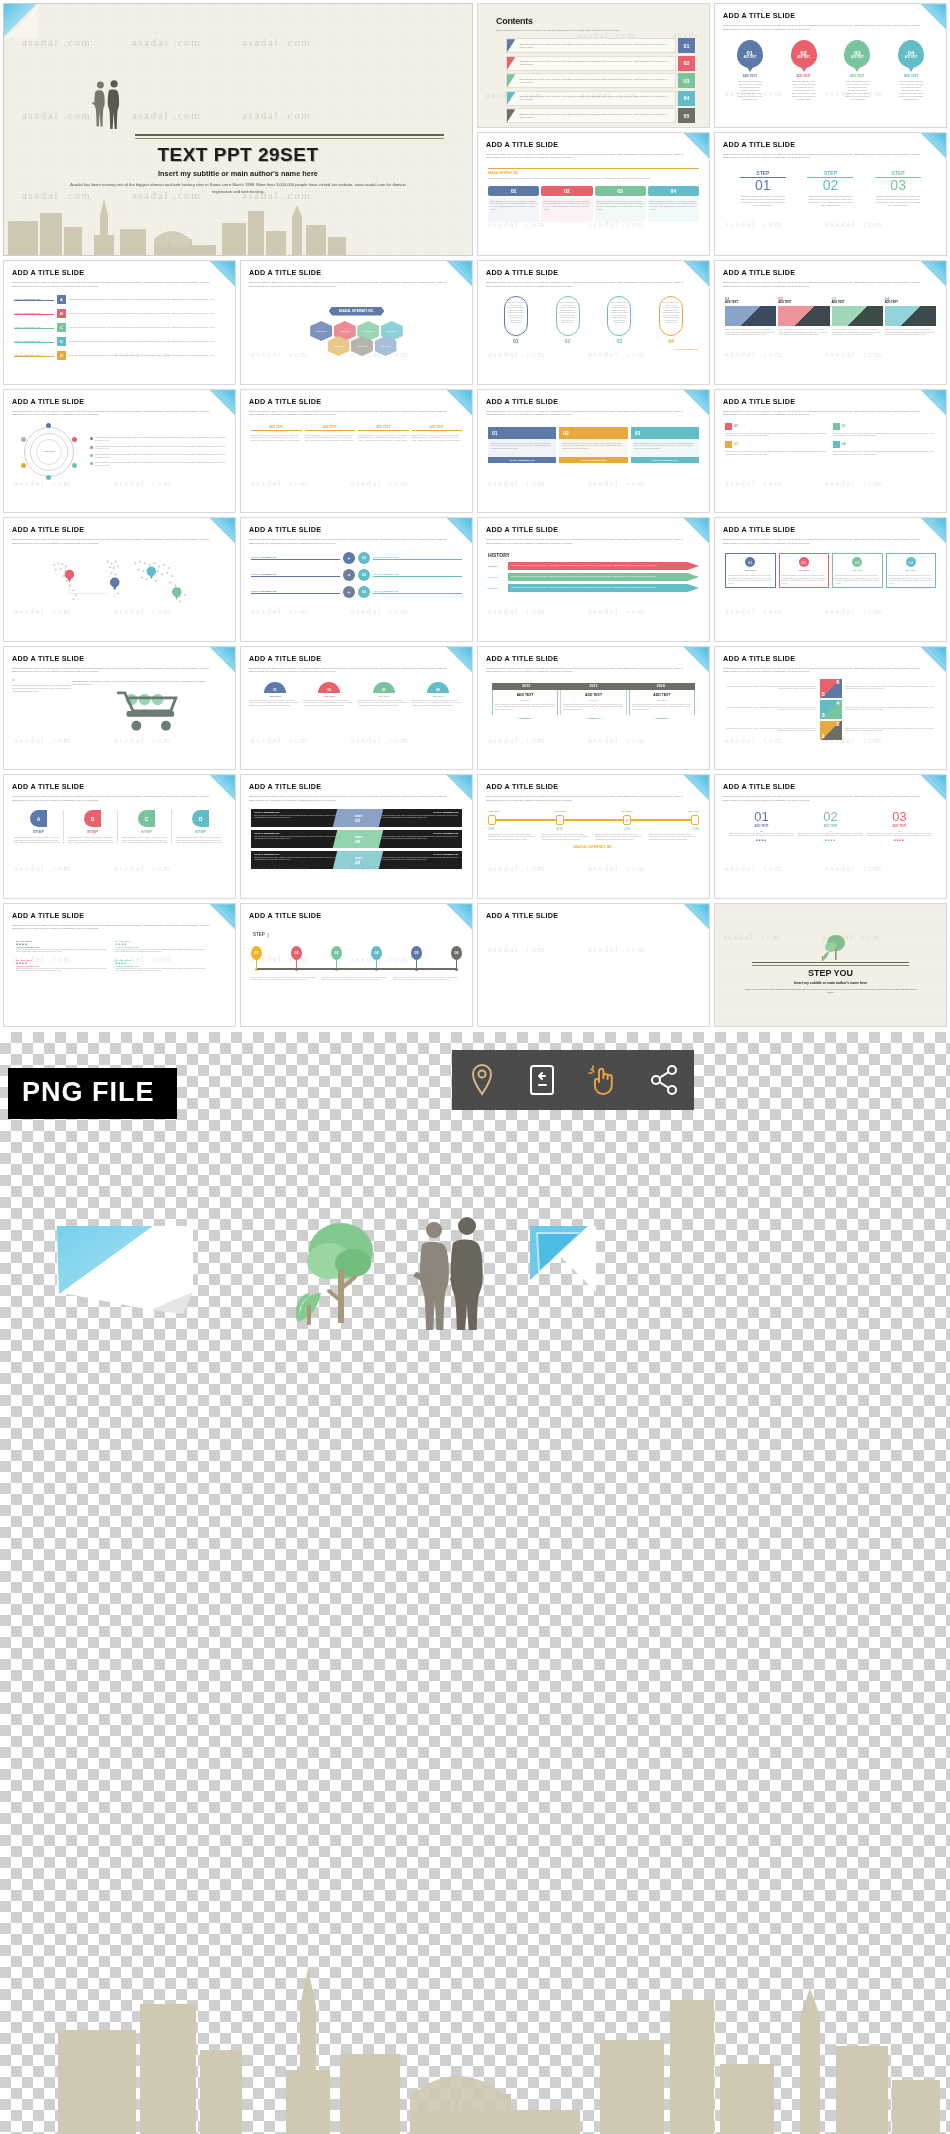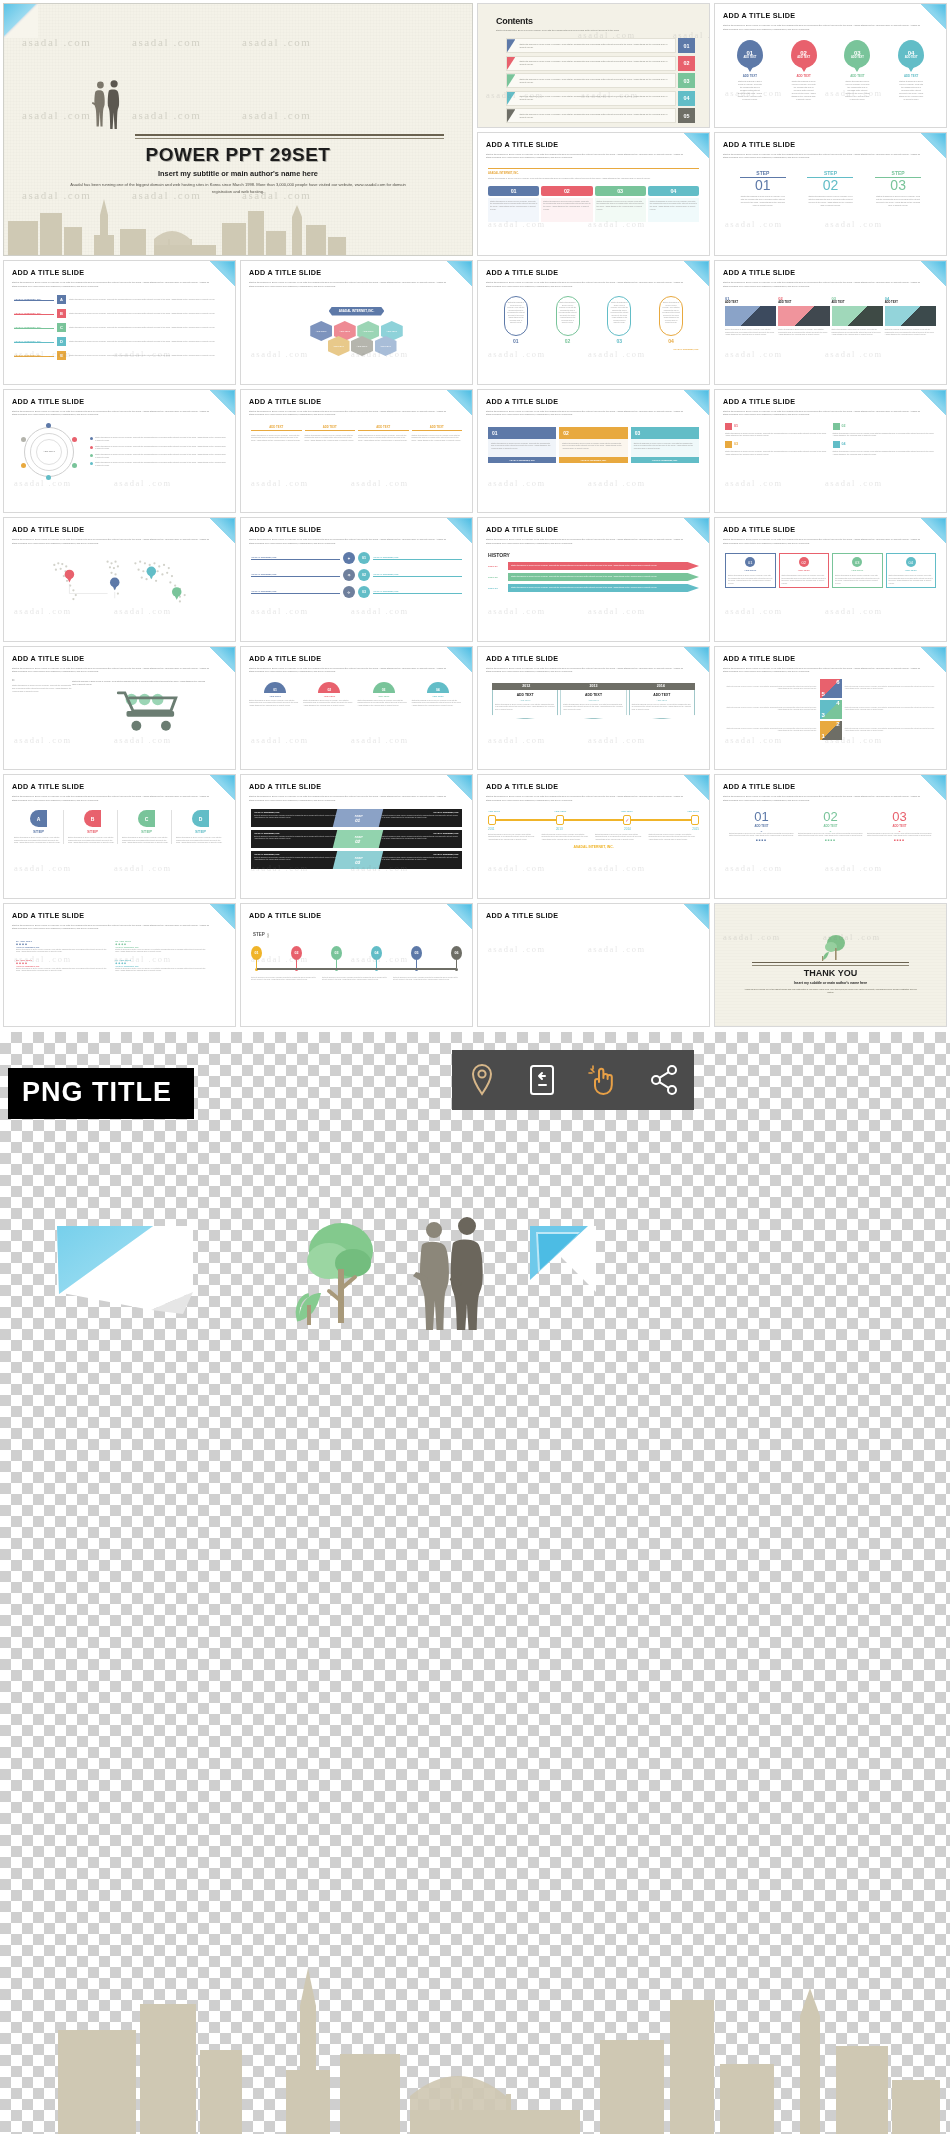--- a/index.html
+++ b/index.html
@@ -94,21 +94,21 @@
 
     <svg class="people" style="left:80px;top:73px" width="42" height="54" viewBox="0 0 42 54">
       <path d="M13 8a3.4 3.4 0 116.8 0A3.4 3.4 0 0113 8zm-1.6 6.5c1.3-1.4 6-1.6 7.6 0 1.6 1.6 2 10 1.6 13-.3 2.3-1 2.6-1.4 5.5-.4 3-.6 14-.6 16.5h-2.1l-.8-15.2-.9 15.2h-2.2c0-3-.3-13.6-.7-16.6-.4-2.9-1.2-3.2-1.4-5.6-.3-3 .1-11.3 1-12.8z" fill="#7c776b"></path>
       <path d="M8.5 25c1.8.2 3.3 2 4.3 2.2l-.4 1.7c-1.6-.3-3.6-1.6-4.5-2.3z" fill="#7c776b"></path>
       <path d="M26.5 6.8a3.6 3.6 0 117.2 0 3.6 3.6 0 01-7.2 0zm-1.9 7c1.5-1.7 7-1.9 8.7 0 1.7 1.8 2.1 11.2 1.7 14.4-.3 2.5-1.1 2.8-1.5 6-.4 3.2-.6 15.1-.6 17.7h-2.3l-1-16.4-1 16.4h-2.4c0-3.2-.3-14.6-.8-17.8-.4-3.1-1.3-3.4-1.5-6-.4-3.3.1-12.5 1-14.3z" fill="#5c5850"></path>
       <path d="M24.6 27c1.5.4 2.9 1.7 3.6 2.6l-1.2 1.4c-1.1-.7-2.6-2-3.3-2.8z" fill="#5c5850"></path>
     </svg>
 
     <div class="hero-rule" style="top:130px"></div>
     <div class="hero-rule2" style="top:134px"></div>
-    <div class="hero-h1" style="top:140px">POWER PPT 29SET</div>
+    <div class="hero-h1" style="top:140px">TEXT PPT 29SET</div>
     <div class="hero-sub" style="top:165px">Insert my subtitle or main author's name here</div>
     <div class="hero-p" style="top:178px">Asadal has been running one of the biggest domain and web hosting sites in Korea since March 1998. More than 3,000,000 people have visited our website, www.asadal.com for domain registration and web hosting.</div>
 
     <svg class="city" viewBox="0 0 346 62" preserveAspectRatio="none">
       <g fill="#cfc9b4">
         <rect x="4" y="28" width="30" height="34"></rect>
           <rect x="36" y="20" width="22" height="42"></rect>
         <rect x="60" y="34" width="18" height="28"></rect>
         <path d="M96 62V22l4-16 4 16v40z"></path>
           <rect x="90" y="42" width="20" height="20"></rect>
@@ -1035,32 +1035,32 @@
       repeating-linear-gradient(0deg,rgba(0,0,0,.012) 0 1px,transparent 1px 3px),#f3f1e7"></div>
     <svg style="position:absolute;left:50%;top:30px;transform:translateX(-50%)" width="34" height="28" viewBox="0 0 34 28">
       <ellipse cx="22" cy="9" rx="9" ry="8" fill="#7fc08a"></ellipse>
       <ellipse cx="17" cy="13" rx="6" ry="5" fill="#96cf9e"></ellipse>
       <rect x="21" y="14" width="1.6" height="12" fill="#9c8f6e"></rect>
       <path d="M9 26c0-5 3-8 6-8-1 4-3 7-6 8z" fill="#7fc08a"></path>
       <rect x="8" y="22" width="1.2" height="5" fill="#9c8f6e"></rect>
     </svg>
     <div style="position:absolute;left:16%;right:16%;top:58px;height:1.4px;background:#6a6250"></div>
     <div style="position:absolute;left:16%;right:16%;top:61px;height:.7px;background:#8d8674"></div>
-    <div style="position:absolute;left:0;right:0;top:64px;text-align:center;font-size:9px;font-weight:bold;color:#1d1d1d">THANK YOU</div>
+    <div style="position:absolute;left:0;right:0;top:64px;text-align:center;font-size:9px;font-weight:bold;color:#1d1d1d">STEP YOU</div>
     <div style="position:absolute;left:0;right:0;top:77px;text-align:center;font-size:3.4px;font-weight:bold;color:#1d1d1d">Insert my subtitle or main author's name here</div>
     <div style="position:absolute;left:12%;right:12%;top:84px;text-align:center;font-size:1.9px;line-height:1.7;color:#6a6758">Asadal has been running one of the biggest domain and web hosting sites in Korea since March 1998. More than 3,000,000 people have visited our website, www.asadal.com for domain registration and web hosting.</div>
     <span class="wm" style="left:8px;top:28px">asadal .com</span>
     <span class="wm" style="left:108px;top:28px">asadal .com</span>
   </div>
 
 </div>
 
 <div id="png-section">
 
-  <div id="png-badge">PNG TITLE</div>
+  <div id="png-badge">PNG FILE</div>
 
   <div id="icon-bar">
     <svg width="30" height="34" viewBox="0 0 30 34">
       <path d="M15 2c-5 0-9 4-9 9 0 7 9 20 9 20s9-13 9-20c0-5-4-9-9-9z" fill="none" stroke="#d7b78a" stroke-width="2"></path>
       <circle cx="15" cy="11" r="3.6" fill="none" stroke="#d7b78a" stroke-width="2"></circle>
     </svg>
     <svg width="30" height="34" viewBox="0 0 30 34">
       <rect x="4" y="3" width="22" height="28" rx="2.5" fill="none" stroke="#fff" stroke-width="2"></rect>
       <path d="M18 13h-6m0 0 3-3m-3 3 3 3" fill="none" stroke="#fff" stroke-width="2" stroke-linecap="round" stroke-linejoin="round"></path>
       <path d="M12 22h7" stroke="#fff" stroke-width="2" stroke-linecap="round"></path>

